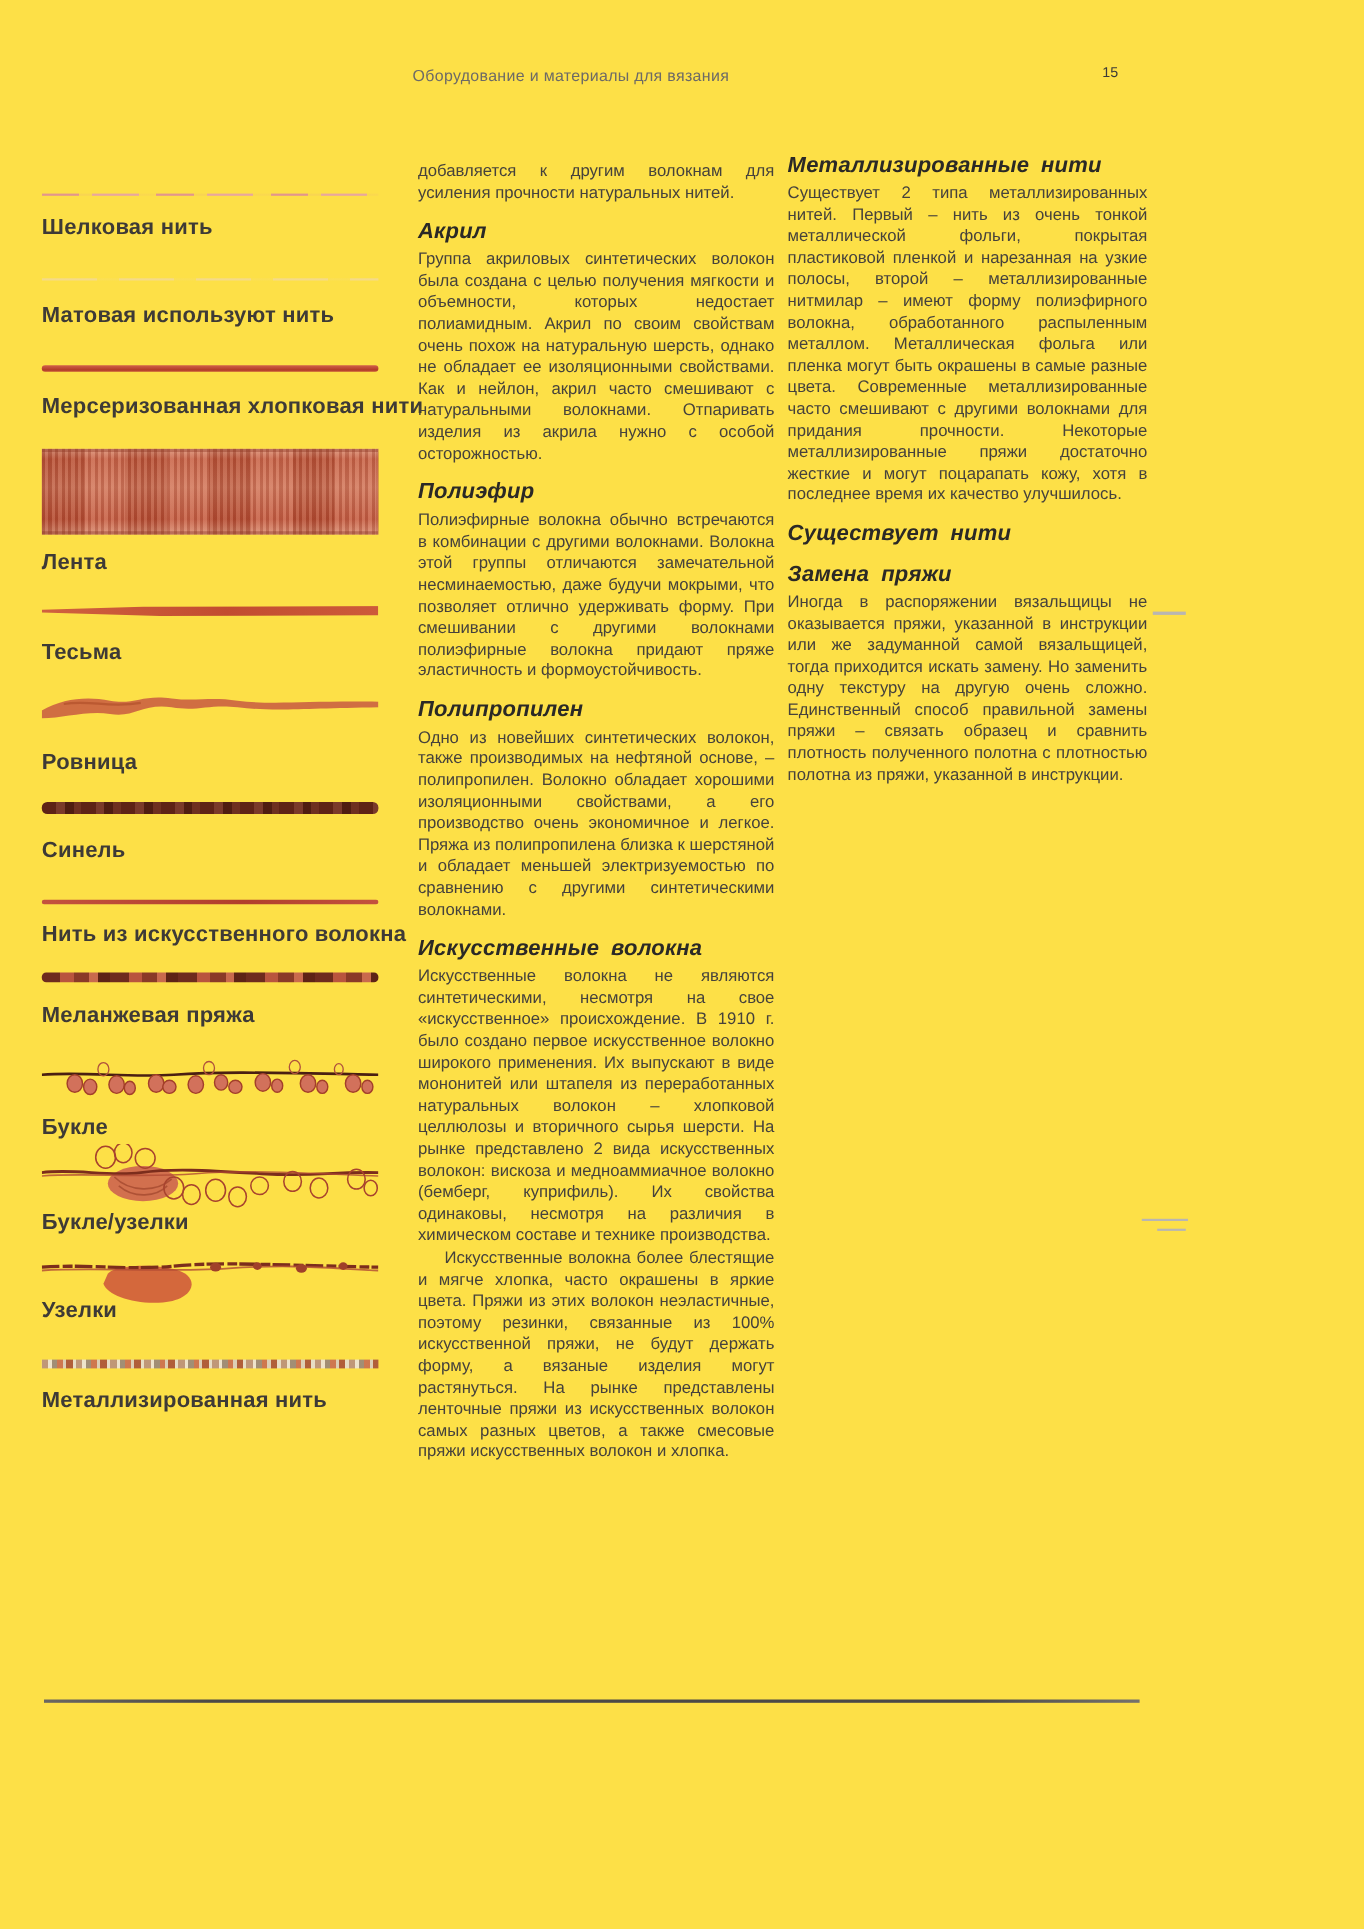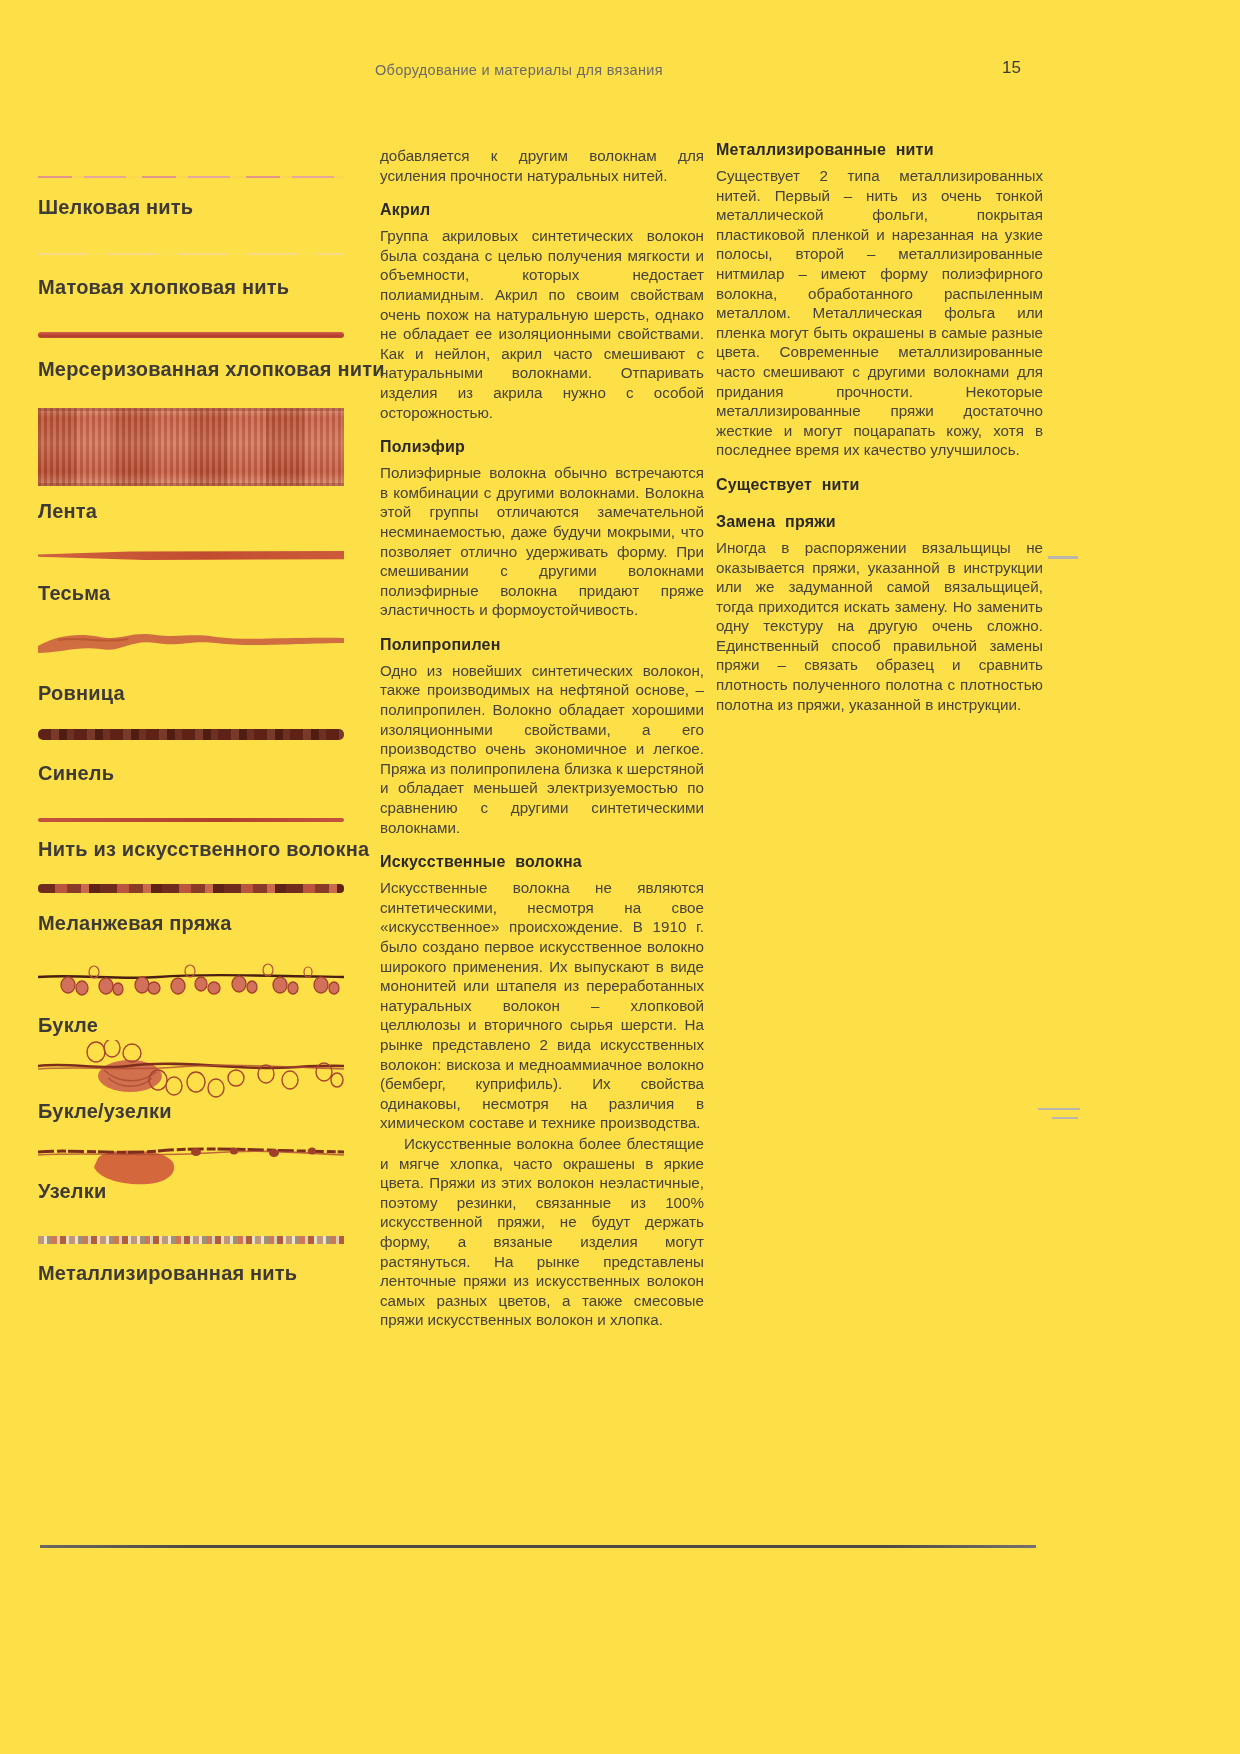--- a/index.html
+++ b/index.html
@@ -6,21 +6,21 @@
   .page{
     position:relative;width:1240px;height:1754px;margin:0 auto;
     background:#fde047;overflow:hidden;
     font-family:"Liberation Sans","DejaVu Sans",sans-serif;
     color:#46423c;
     padding-left:24px;
   }
   .page::after{content:"";position:absolute;top:0;right:0;width:26px;height:100%;
     background:linear-gradient(to left,rgba(120,115,110,.10),rgba(120,115,110,0));pointer-events:none;}
   .running-head{position:absolute;top:62px;left:375px;font-size:14.5px;color:#6d6a66;letter-spacing:.3px;}
-  .page-number{position:absolute;top:58px;left:1002px;font-size:17px;color:#3c3a37;}
+  .page-number{position:absolute;top:58px;left:1002px;font-size:13px;color:#3c3a37;}
 
   
   .samples{position:absolute;left:38px;top:0;width:308px;height:1754px;}
   .samples>*{position:absolute;left:0;}
   .slabel{font-size:20px;font-weight:bold;color:#3e3a36;letter-spacing:.2px;white-space:nowrap;}
   .g{width:306px;}
   .g-silk{height:2px;top:176px;
     background:repeating-linear-gradient(90deg,#e2968c 0 34px,rgba(226,150,140,.15) 34px 46px,#e8a79d 46px 88px,rgba(226,150,140,.1) 88px 104px);}
   .g-matte{height:2px;top:253px;opacity:.5;
     background:repeating-linear-gradient(90deg,#ecd4cc 0 50px,rgba(236,212,204,.2) 50px 70px);}
@@ -44,21 +44,21 @@
   .g-metal{height:8px;top:1236px;opacity:.9;
     background:repeating-linear-gradient(90deg,#b98f7d 0 6px,#ece4da 6px 9px,#97857a 9px 14px,#c96c50 14px 19px,#d9cdc1 19px 22px,#a85038 22px 28px,#e5ddd2 28px 31px);}
   .gsvg{position:absolute;left:0;}
 
   
   .col{position:absolute;font-size:15.2px;line-height:19.6px;text-align:justify;}
   .col-mid{left:380px;top:146px;width:324px;}
   .col-right{left:716px;top:138px;width:327px;}
   .col p{margin:0 0 1px;}
   .col p.indent{text-indent:24px;}
-  .col h2{font-size:16px;line-height:24px;margin:13px 0 4px;color:#2b2926;word-spacing:5px;letter-spacing:.2px;}
+  .col h2{font-size:20px;line-height:24px;margin:13px 0 4px;color:#2b2926;word-spacing:5px;letter-spacing:.2px;font-style:italic;}
   .col h2:first-child{margin-top:0;}
   .bottom-left{position:absolute;left:35px;top:1398px;width:336px;
     font-size:15.2px;line-height:21.3px;text-align:justify;margin:0;color:#4a463f;}
   .bottom-rule{position:absolute;left:40px;top:1545px;width:996px;height:3px;
     background:linear-gradient(90deg,#6a6762,#4c4a47 15%,#4c4a47 85%,#75726d);}
   .artifact{position:absolute;background:#b9b6b2;}
 </style>
 </head>
 <body>
 
@@ -66,21 +66,21 @@
 
   <div class="running-head">Оборудование и материалы для вязания</div>
   <div class="page-number">15</div>
 
   <div class="samples">
 
     <div class="g g-silk"></div>
     <div class="slabel" style="top:196px">Шелковая нить</div>
 
     <div class="g g-matte"></div>
-    <div class="slabel" style="top:276px">Матовая хлопковая нить</div>
+    <div class="slabel" style="top:276px">Матовая используют нить</div>
 
     <div class="g g-merc"></div>
     <div class="slabel" style="top:358px">Мерсеризованная хлопковая нити</div>
 
     <div class="g g-ribbon"></div>
     <div class="slabel" style="top:500px">Лента</div>
 
     <div class="g g-tesma"></div>
     <div class="slabel" style="top:582px">Тесьма</div>
 

